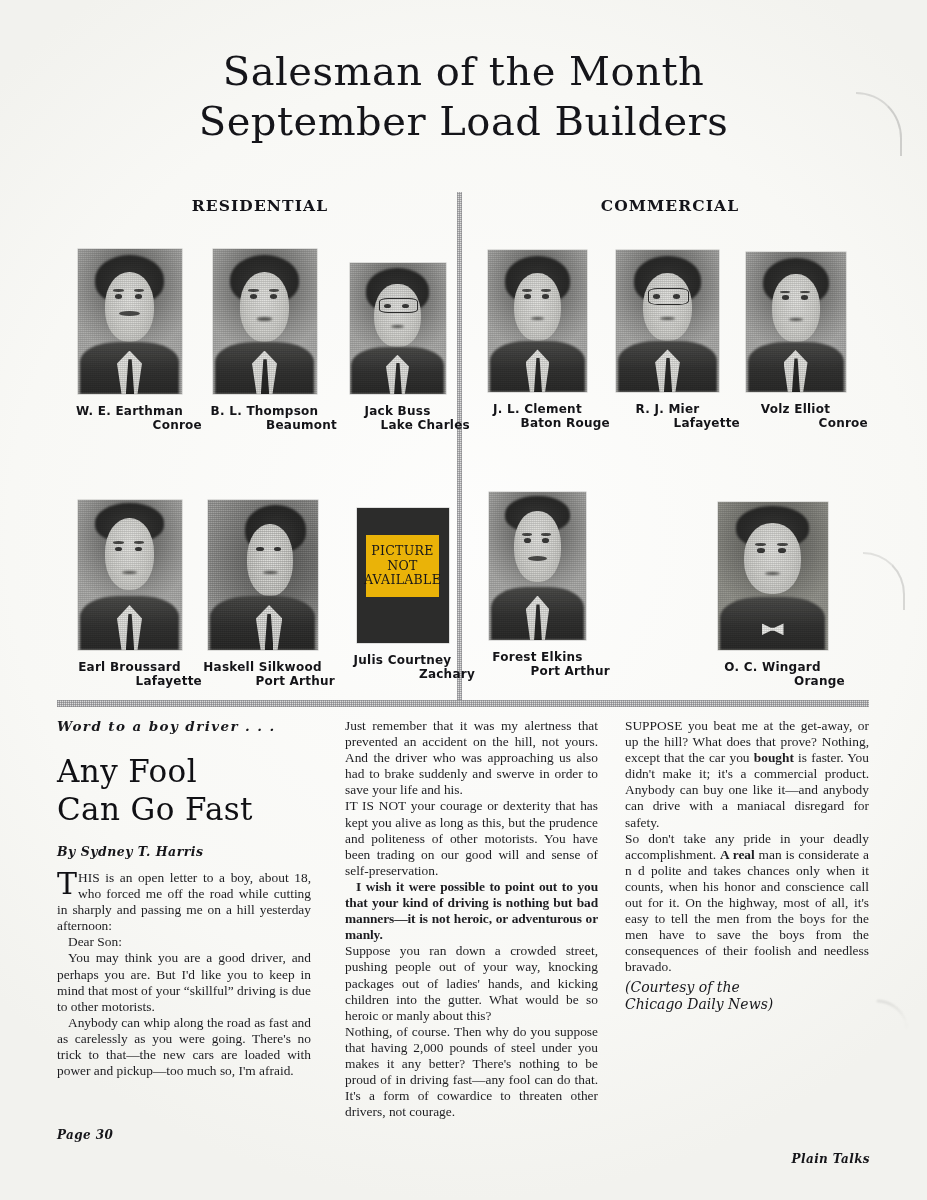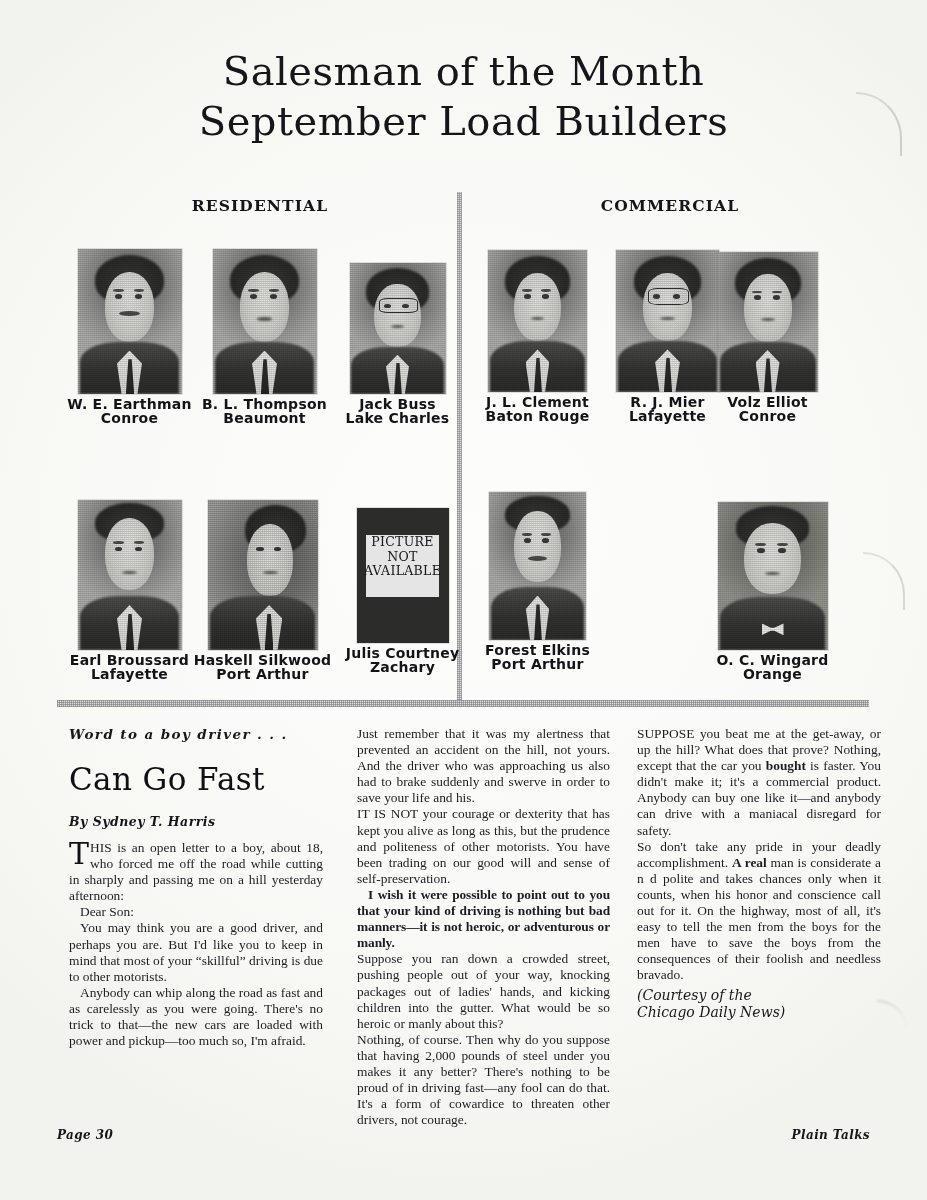--- a/index.html
+++ b/index.html
@@ -143,37 +143,37 @@
   }
   .portrait .grain {
     position:absolute; inset:0; opacity:.30; mix-blend-mode:multiply;
     background-image:
       repeating-linear-gradient(0deg, rgba(60,60,60,.55) 0 1px, rgba(255,255,255,0) 1px 2px),
       repeating-linear-gradient(90deg, rgba(60,60,60,.30) 0 1px, rgba(255,255,255,0) 1px 2px);
   }
   .portrait.nopic { background:#2c2c2b; }
   .portrait.nopic .plate {
     position:absolute; left:10%; top:20%; width:80%; height:46%;
-    background:#e5e5e5;
-    display:flex; flex-direction:column; align-items:center; justify-content:flex-start;
+    background:#eab308;
+    display:flex; flex-direction:column; align-items:center; justify-content:center;
     font-family:"DejaVu Serif", serif;
     font-size:12.5px; line-height:14.5px; color:#16161a;
     letter-spacing:.3px; text-align:center;
   }
   .cap {
     font-family:"DejaVu Sans", sans-serif;
-    font-weight:700; font-size:14px; line-height:14.2px;
+    font-weight:700; font-size:12px; line-height:14.2px;
     letter-spacing:.25px; color:#141418;
-    margin-top:3px;
-  }
-  .cap .city { display:block; }
+    margin-top:10px;
+  }
+  .cap .city { display:block;text-align:right; }
 
   
   .article { position:absolute; left:57px; top:718px; width:812px; }
-  .col { position:absolute; top:8px;margin-left:12px; }
+  .col { position:absolute; top:0; }
   #col1 { left:0;   width:254px; }
   #col2 { left:288px; width:253px; }
   #col3 { left:568px; width:244px; }
 
   .kicker {
     font-family:"DejaVu Serif", serif;
     font-style:italic; font-weight:700;
     font-size:13.5px; letter-spacing:1.4px;
     color:#18181c; margin:0 0 18px 0;
   }
@@ -209,21 +209,21 @@
   b.inline { font-weight:700; }
 
   
   .footer { position:absolute; left:57px; right:57px; top:1128px; }
   .footer span {
     font-family:"DejaVu Serif", serif;
     font-style:italic; font-weight:700; font-size:12px;
     letter-spacing:.4px; color:#16161a;
   }
   .footer .left { float:left; }
-  .footer .right { float:right; }
+  .footer .right { float:right;margin-top:24px; }
 </style>
 </head>
 <body>
 
 <div class="page">
 
   <div class="curl curl-1"></div>
   <div class="curl curl-2"></div>
   <div class="curl curl-3"></div>
 
@@ -334,21 +334,21 @@
         <div class="shirt"></div>
         <div class="tie"></div>
       <div class="grain"></div>
     </div>
     <div class="cap">
       <span>R. J. Mier</span>
       <span class="city">Lafayette</span>
     </div>
   </div>
 
-  <div class="photo-cell" style="left:695px; top:252px; width:145px;">
+  <div class="photo-cell" style="left:723px; top:252px; width:145px;">
     <div class="portrait" style="width:100px;height:140px;">
       <div class="bg"></div>
         <div class="hair"></div>
         <div class="face"></div>
       <div class="brow l"></div>
         <div class="brow r"></div>
       <div class="eye l"></div>
         <div class="eye r"></div>
         <div class="mouth"></div>
       <div class="suit"></div>
@@ -455,20 +455,21 @@
       <span>O. C. Wingard</span>
       <span class="city">Orange</span>
     </div>
   </div>
 
   <div class="article">
 
     <div class="col" id="col1">
       <div class="kicker">Word to a boy driver . . .</div>
       <div class="headline">
+        <div>Any Fool</div>
         <div>Can Go Fast</div>
       </div>
       <div class="byline">By Sydney T. Harris</div>
       <div class="body">
         <p><span class="dropcap">T</span><span>HIS is an open letter to a boy, about 18, who forced me off the road while cutting in sharply and passing me on a hill yesterday afternoon:</span></p>
         <p class="ind">Dear Son:</p>
         <p class="ind">You may think you are a good driver, and perhaps you are. But I'd like you to keep in mind that most of your “skillful” driving is due to other motorists.</p>
         <p class="ind">Anybody can whip along the road as fast and as carelessly as you were going. There's no trick to that—the new cars are loaded with power and pickup—too much so, I'm afraid.</p>
       </div>
     </div>

